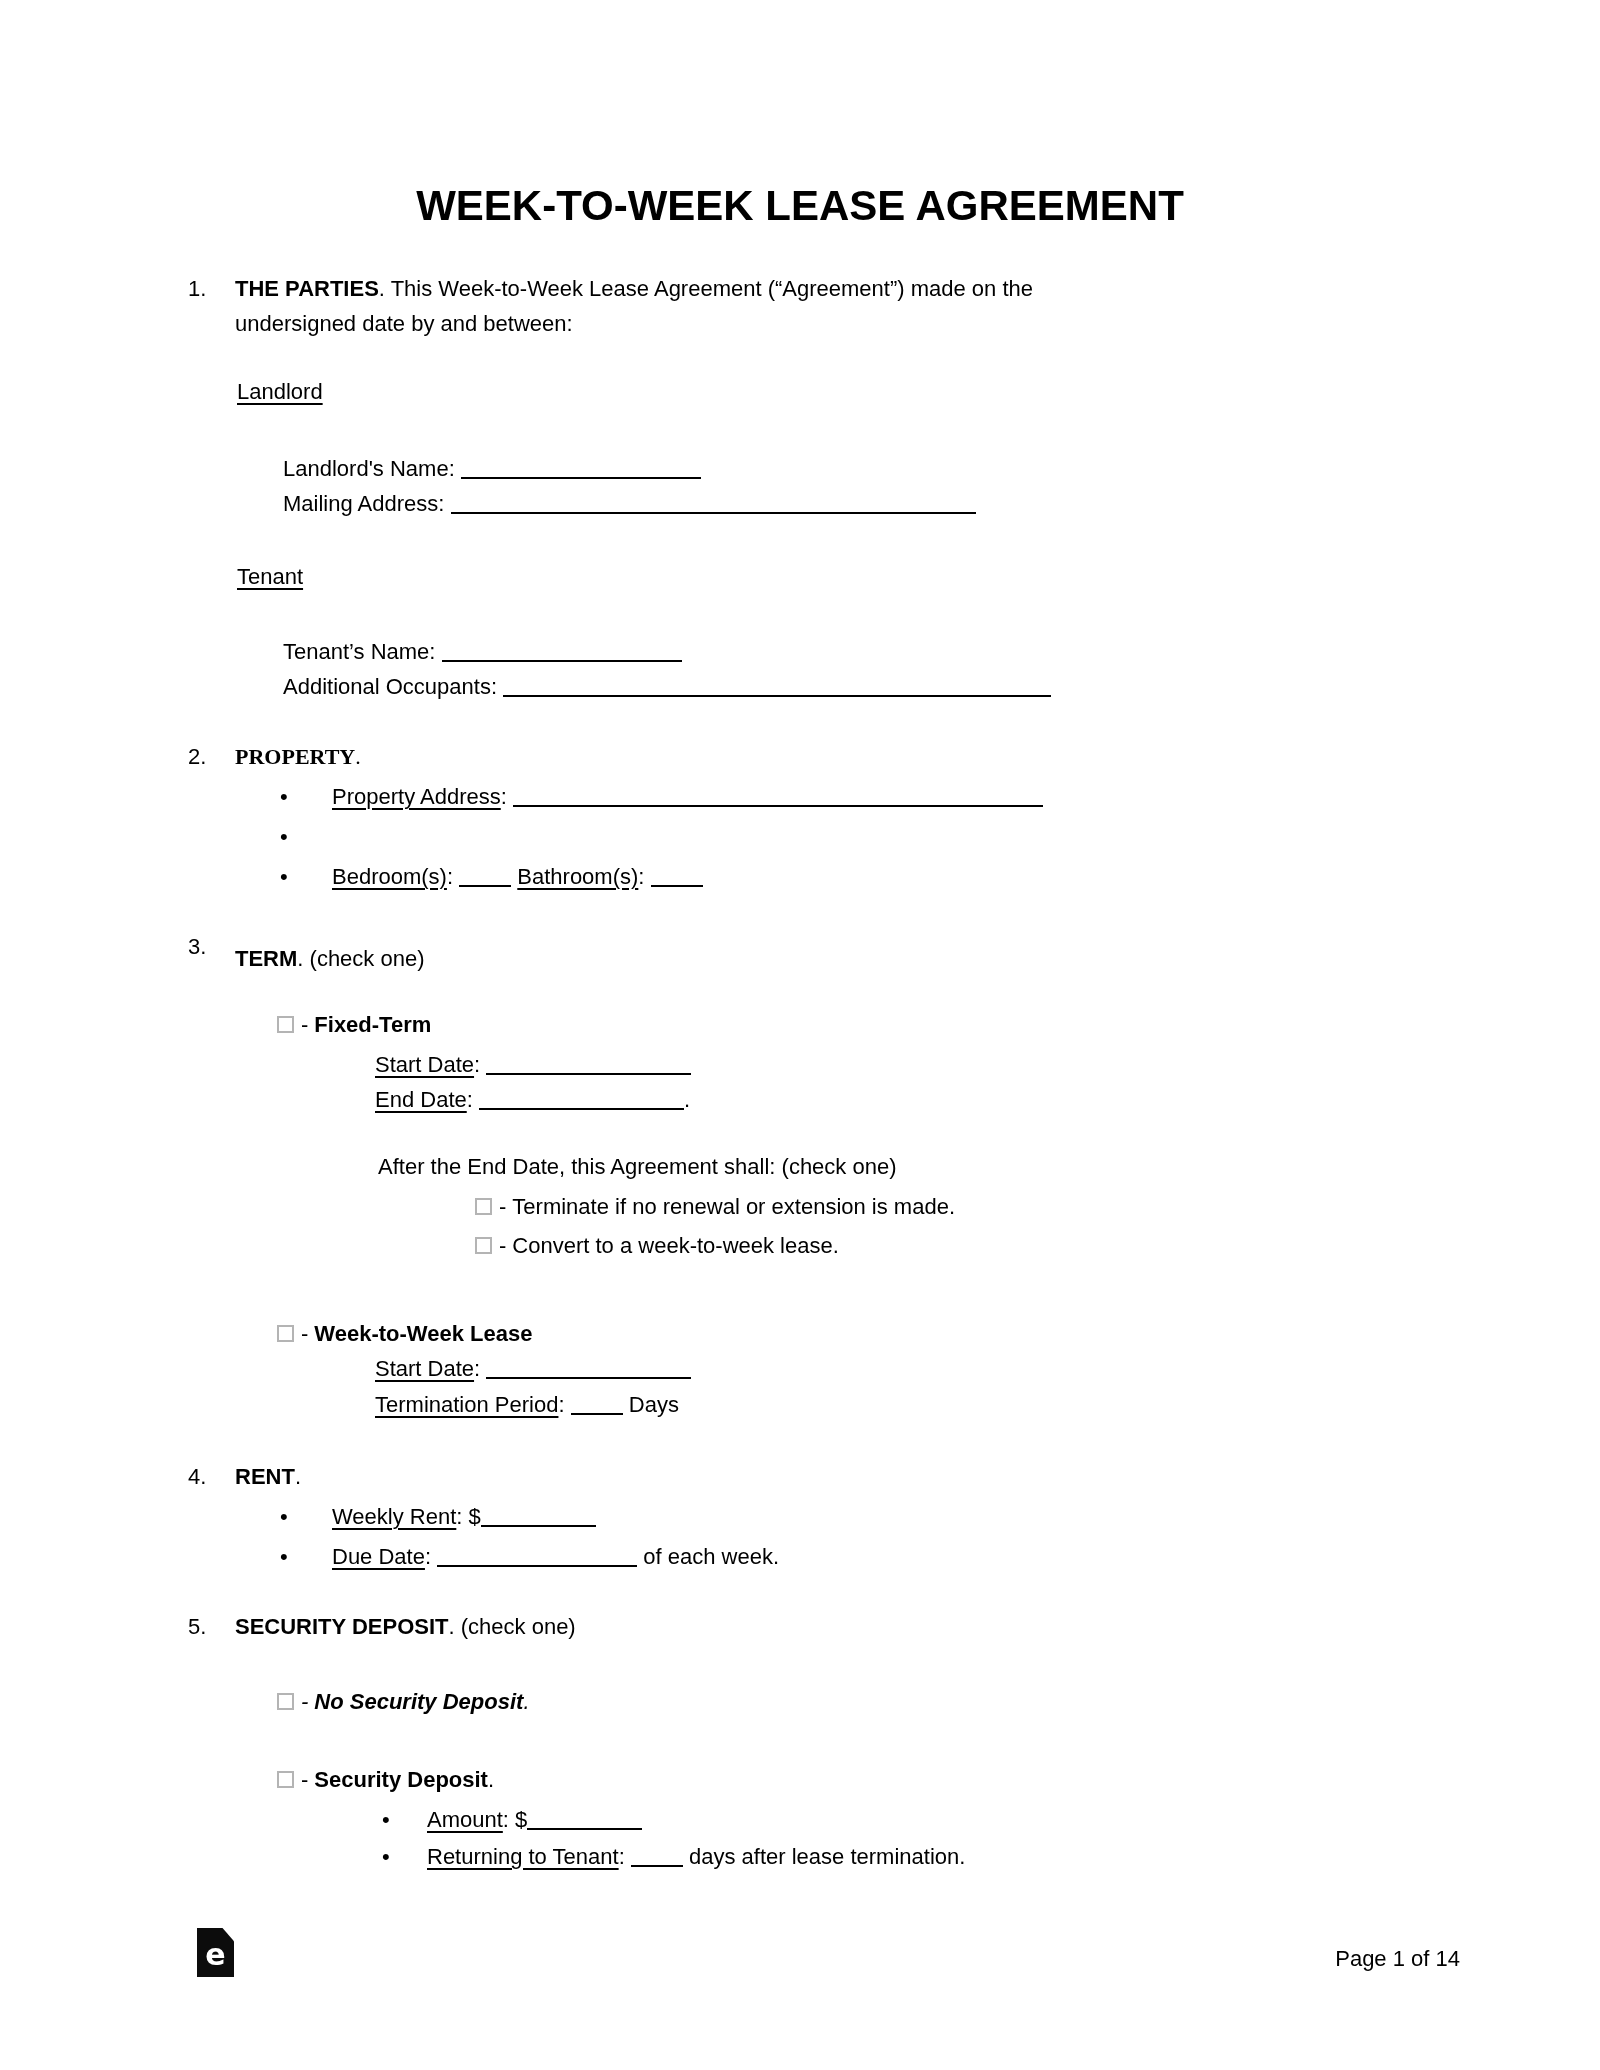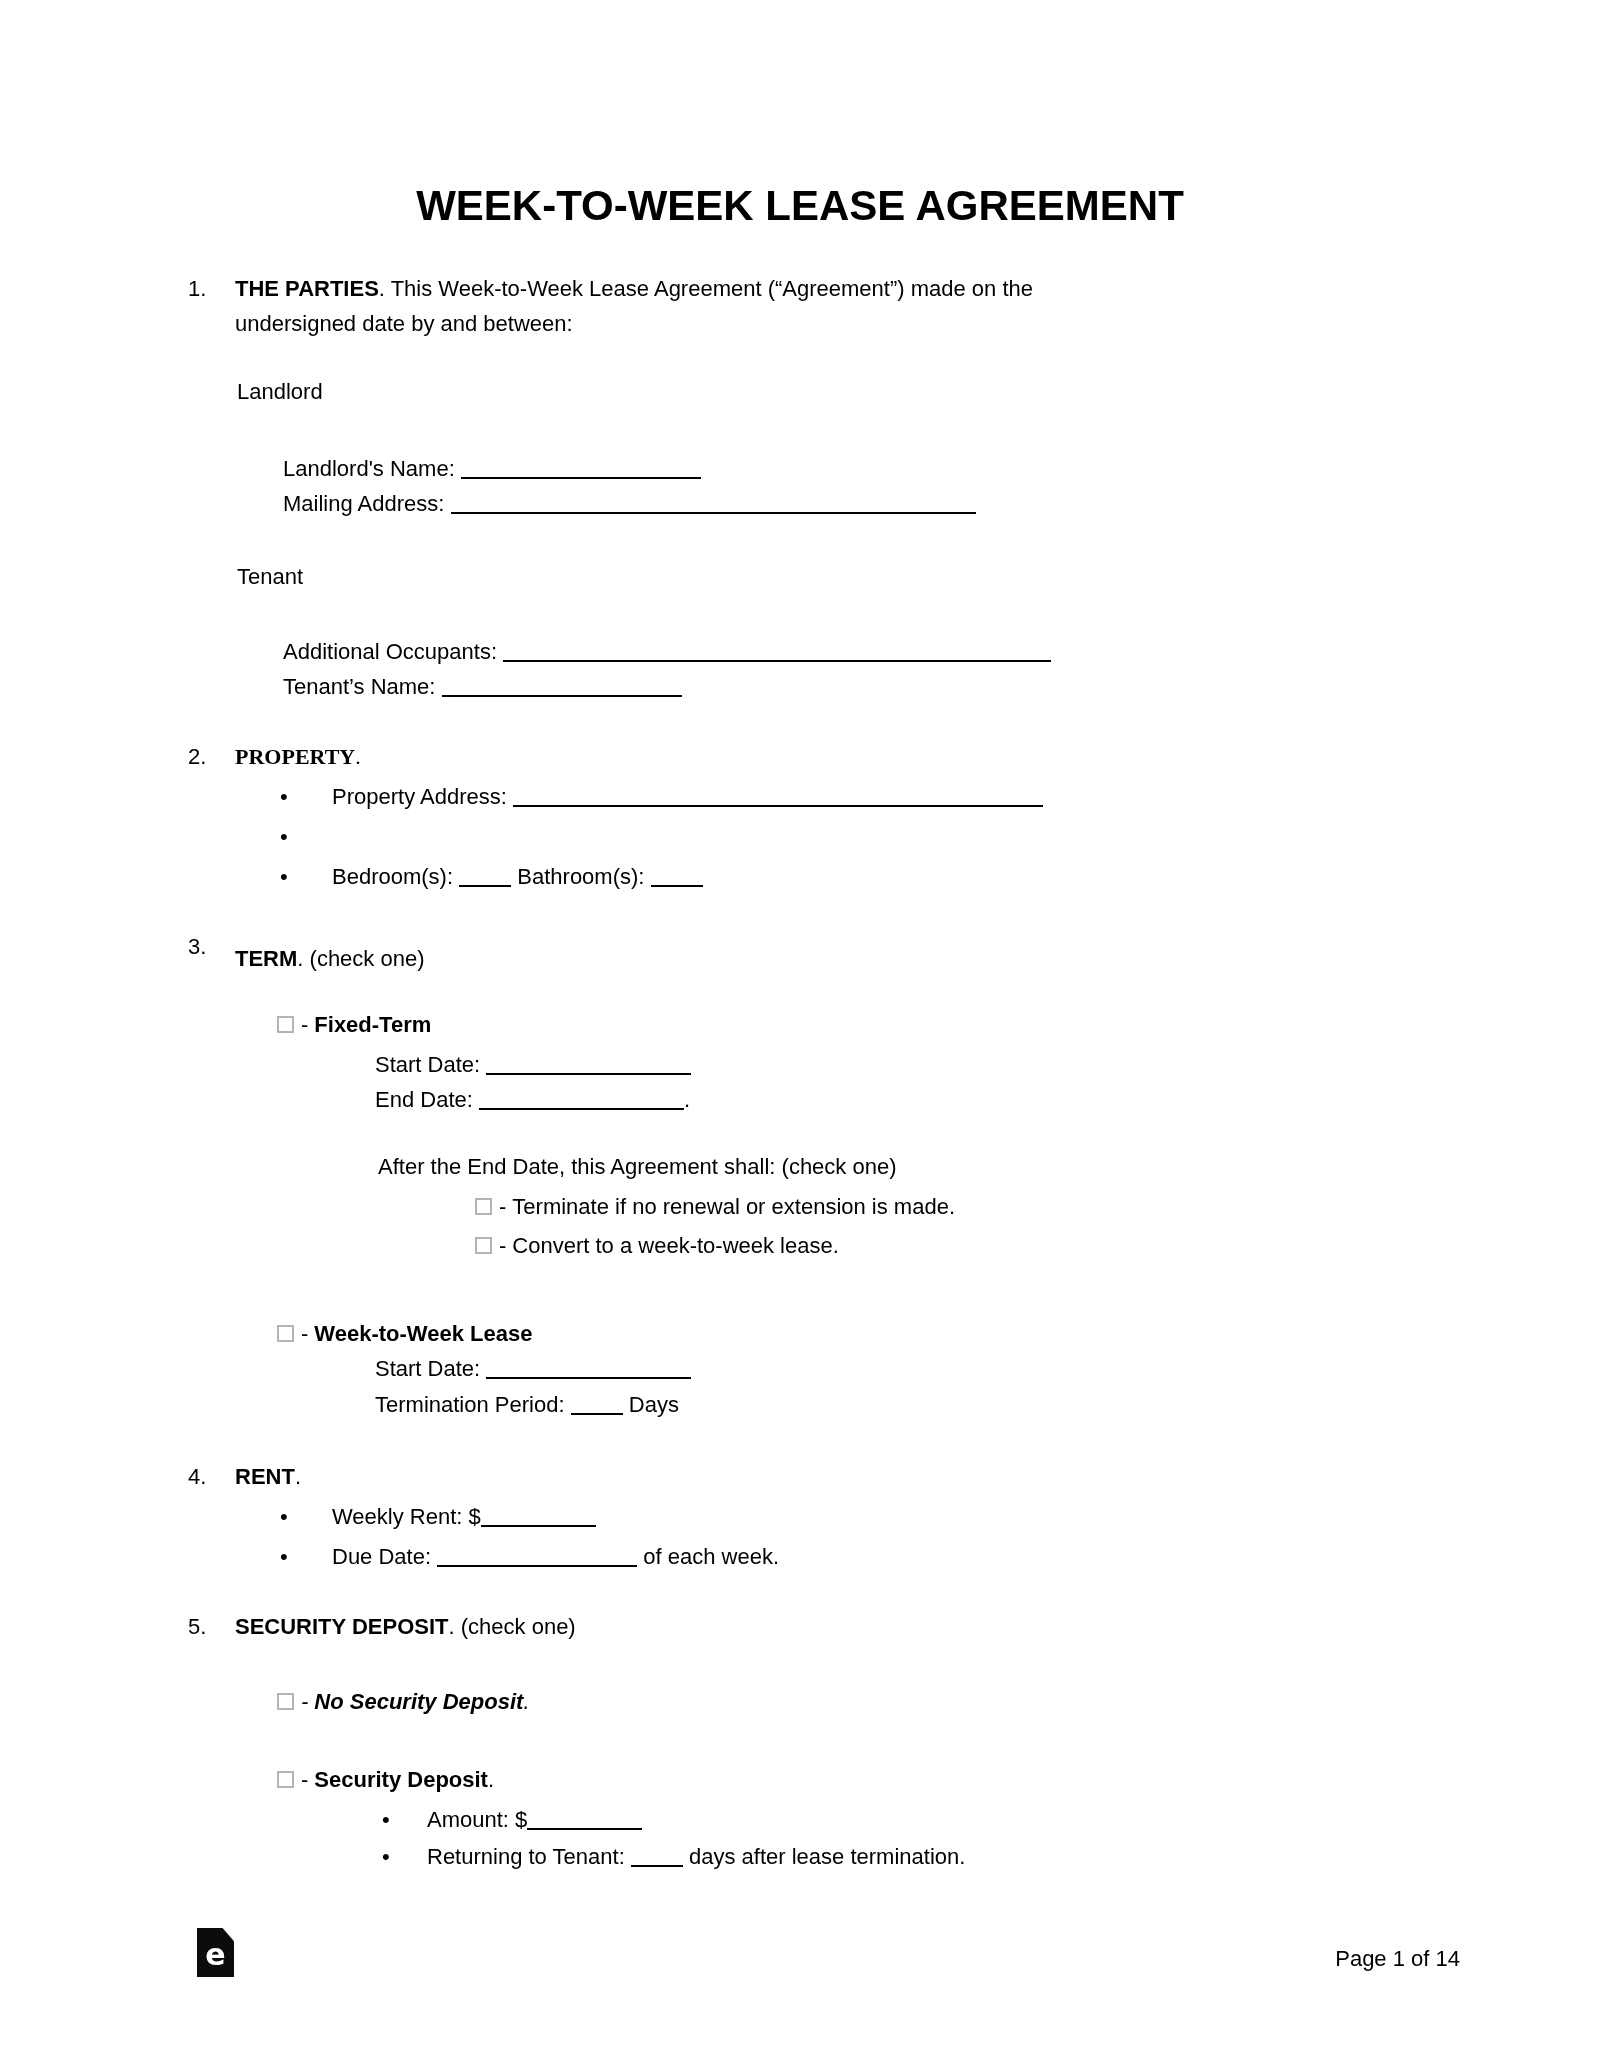--- a/index.html
+++ b/index.html
@@ -8,21 +8,21 @@
     font-family:"Liberation Sans", sans-serif; color:#000; overflow:hidden;
   }
   .row { position:absolute; font-size:22px; line-height:26px; white-space:nowrap; }
   .para { position:absolute; font-size:22px; line-height:35px; }
   .fblock { position:absolute; font-size:22px; line-height:35px; white-space:nowrap; }
   .title {
     position:absolute; left:0; right:0; top:183px; text-align:center;
     font-size:42px; font-weight:bold; line-height:46px; letter-spacing:0;
   }
   .b { font-weight:bold; }
-  .u { text-decoration-thickness:2px; text-underline-offset:4px; }
+  .u { text-decoration:underline; text-decoration-thickness:2px; text-underline-offset:4px; }
   .blank {
     display:inline-block; border-bottom:2px solid #000; height:18px;
     position:relative; top:3px;
   }
   .cb {
     display:inline-block; width:13px; height:13px; border:2px solid #b4b4b4;
     background:#fff; vertical-align:-1px; margin-right:7px;
   }
   .dash { margin:0 6px 0 0; }
   .opt { margin-right:12px; }
@@ -46,22 +46,22 @@
   <div class="row" style="left:237px; top:379px;"><span class="u">Landlord</span></div>
 
   <div class="fblock" style="left:283px; top:451px;">
     <div><span>Landlord's Name</span><span>:</span> <span class="blank" style="width:240px;"></span></div>
     <div><span>Mailing Address</span><span>:</span> <span class="blank" style="width:525px;"></span></div>
   </div>
 
   <div class="row" style="left:237px; top:564px;"><span class="u">Tenant</span></div>
 
   <div class="fblock" style="left:283px; top:634px;">
+    <div><span>Tenant’s Name</span><span>:</span> <span class="blank" style="width:240px;"></span></div>
     <div><span>Additional Occupants</span><span>:</span> <span class="blank" style="width:548px;"></span></div>
-    <div><span>Tenant’s Name</span><span>:</span> <span class="blank" style="width:240px;"></span></div>
   </div>
 
   <div class="row" style="left:188px; top:744px;">2.</div>
   <div class="row" style="left:235px; top:744px;font-family:Liberation Serif, serif;"><span class="b">PROPERTY</span><span>.</span></div>
 
   <div class="bulletdot" style="left:280px; top:784px;">•</div>
   <div class="row" style="left:332px; top:784px;"><span class="u">Property Address</span><span>:</span> <span class="blank" style="width:530px;"></span></div>
 
   <div class="bulletdot" style="left:280px; top:824px;">•</div>
 

